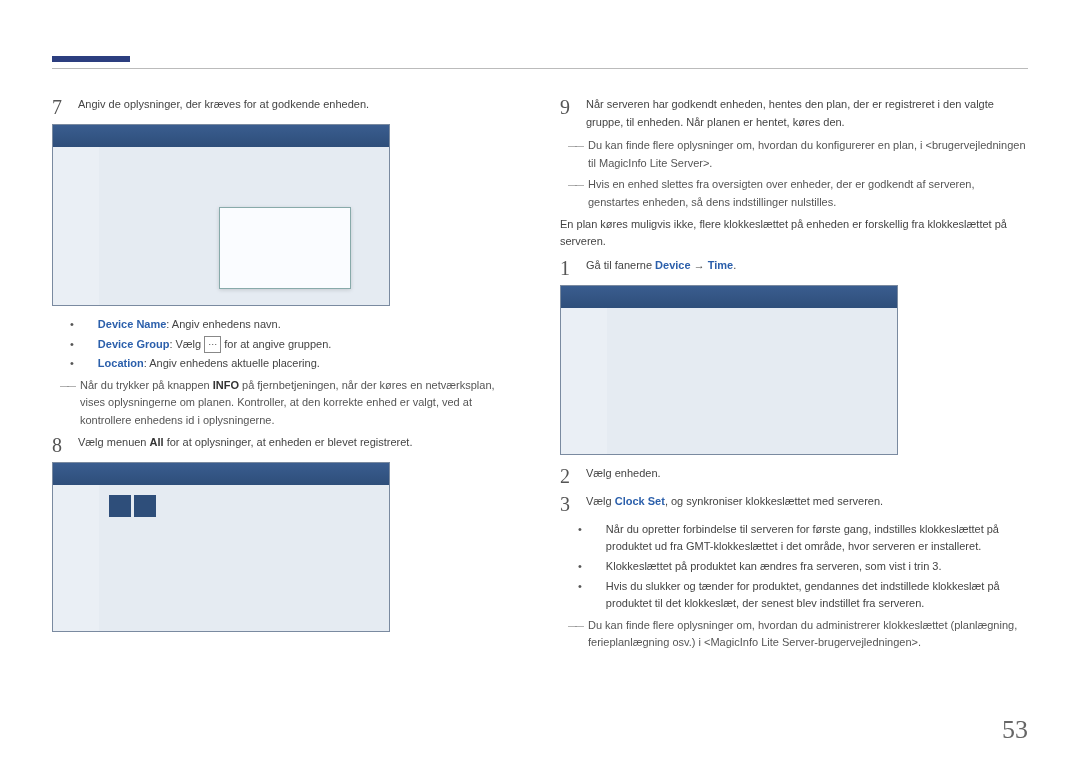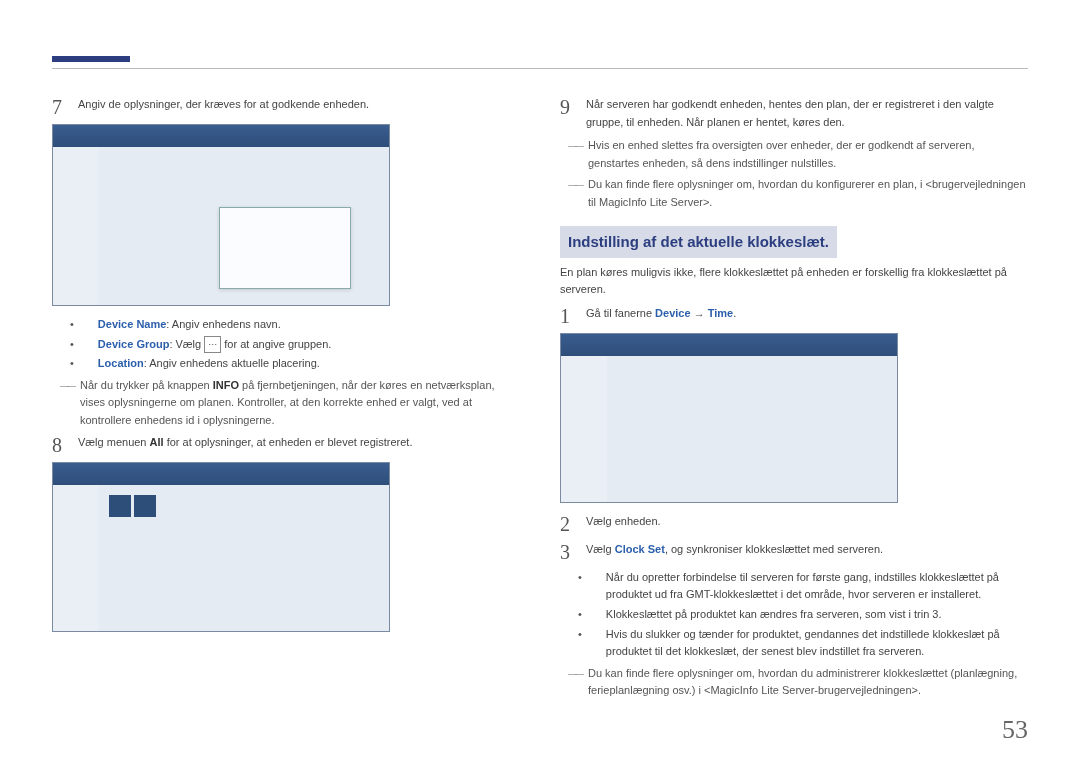--- a/index.html
+++ b/index.html
@@ -167,28 +167,27 @@
 
   <div class="col">
 
     <div class="step">
       <div class="stepnum">9</div>
       <div class="stepbody">Når serveren har godkendt enheden, hentes den plan, der er registreret i den valgte gruppe, til enheden. Når planen er hentet, køres den.</div>
     </div>
 
     <div class="dash-note">
       <span class="d"></span>
+      <span>Du kan finde flere oplysninger om, hvordan du konfigurerer en plan, i &lt;brugervejledningen til MagicInfo Lite Server&gt;.</span>
+    </div>
+    <div class="dash-note">
+      <span class="d"></span>
       <span>Hvis en enhed slettes fra oversigten over enheder, der er godkendt af serveren, genstartes enheden, så dens indstillinger nulstilles.</span>
     </div>
-    <div class="dash-note">
-      <span class="d"></span>
-      <span>Du kan finde flere oplysninger om, hvordan du konfigurerer en plan, i &lt;brugervejledningen til MagicInfo Lite Server&gt;.</span>
-    </div>
-
-    <div class="section-h">Indstilling af det aktuelle klokkeslæt.</div>
+
     <div>En plan køres muligvis ikke, flere klokkeslættet på enheden er forskellig fra klokkeslættet på serveren.</div>
 
     <div class="step" style="margin-top:6px;">
       <div class="stepnum">1</div>
       <div class="stepbody">
         <span>Gå til fanerne </span><span class="blue-label">Device</span><span> → </span><span class="blue-label">Time</span><span>.</span>
       </div>
     </div>
 
     <div class="shot shot2">

